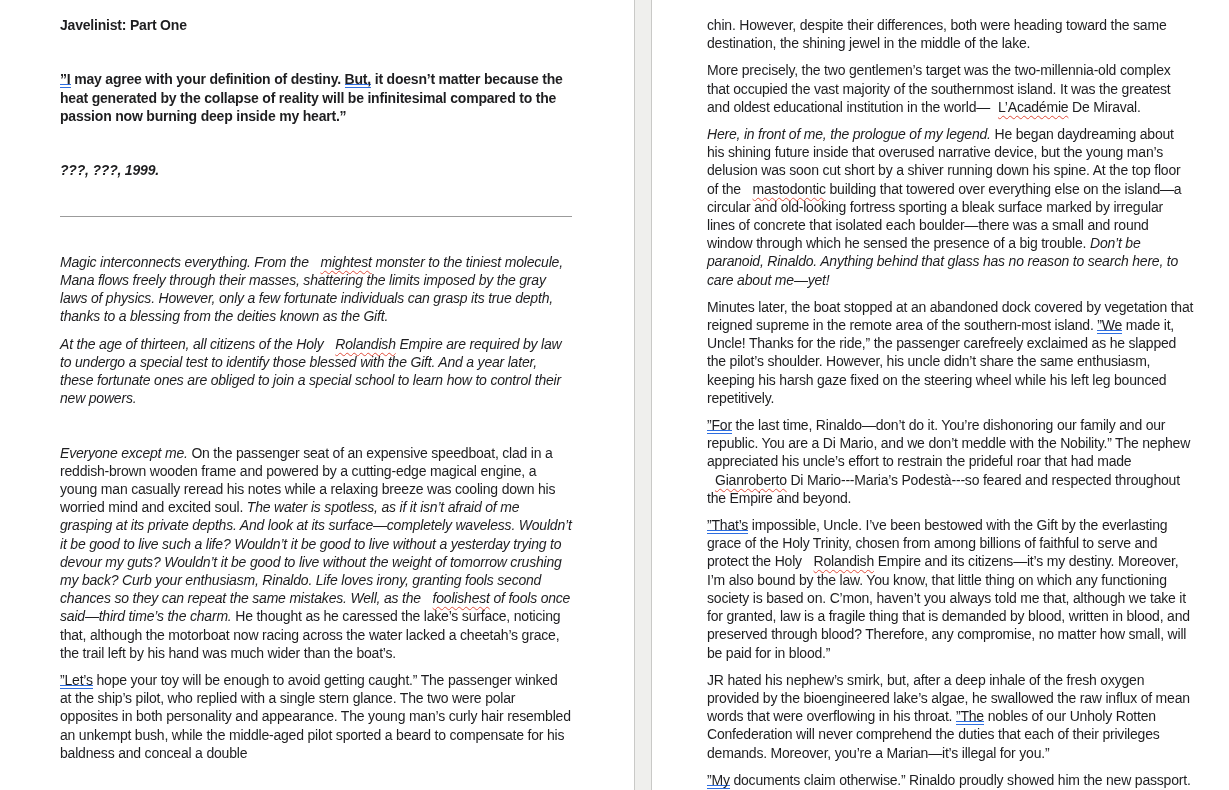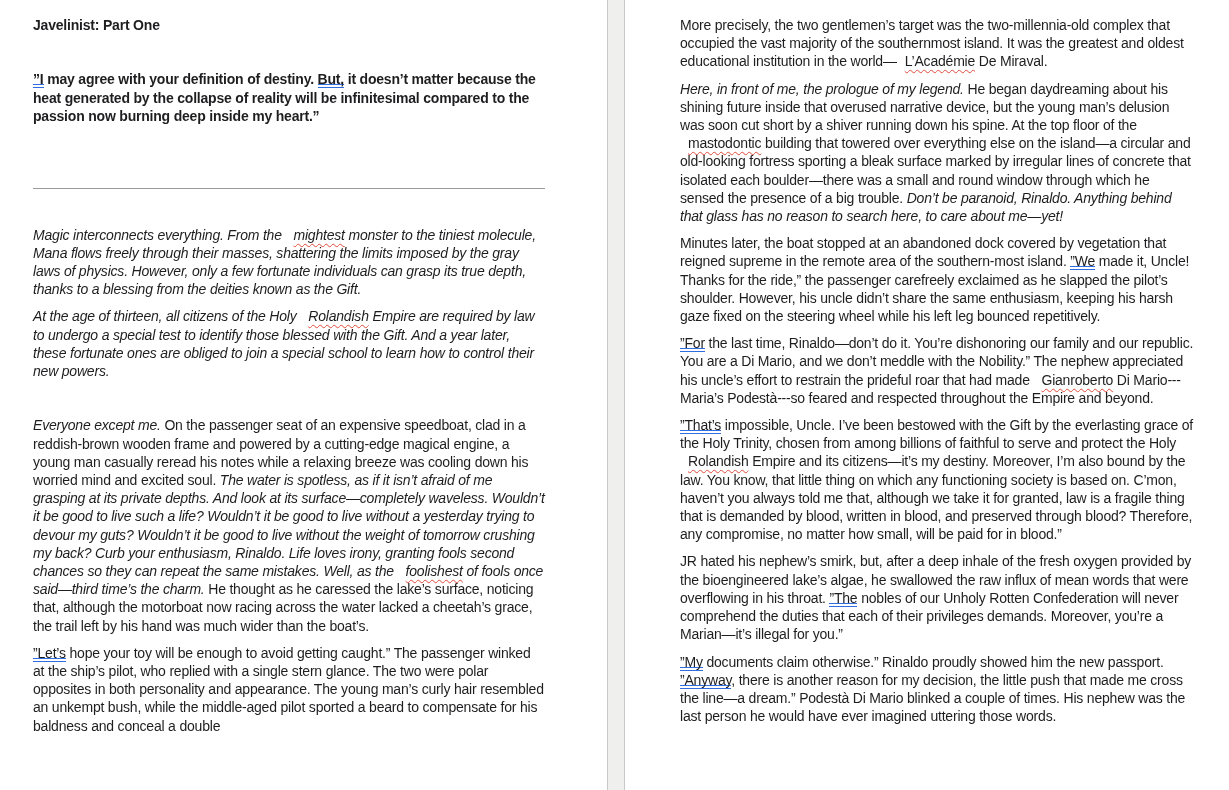--- a/index.html
+++ b/index.html
@@ -13,21 +13,21 @@
     background: #ffffff;
     font-family: "Liberation Sans", sans-serif;
     color: var(--text-color, #1e1e20);
   }
 
   .page {
     background: #ffffff;
     height: 100%;
     overflow: hidden;
   }
-  .page-left  { width: 608px; padding: 16px 62px 0 33px; border-right: 1px solid var(--edge-color, #c9c9c7); }
+  .page-left  { width: 608px; padding: 16px 62px 0 33px; border-right: 1px solid var(--edge-color, #c9c9c7); margin-left: 27px; }
   .gutter     { width: 17px; height: 100%; background: var(--gutter-color, #efefed); border-right: 1px solid var(--edge-color, #c9c9c7); flex: 0 0 auto; }
   .page-right { flex: 1; padding: 16px 35px 0 55px; }
 
   .para {
     margin: 0 0 9px 0;
     font-size: 14px;
     line-height: 18.2px;
     letter-spacing: -0.2px;
     font-weight: 400;
     white-space: pre-wrap;
@@ -65,31 +65,33 @@
 </style>
 </head>
 <body>
 
 <div class="workspace">
   <div class="page page-left">
       <p class="para heading"><span class="bd">Javelinist: Part One</span></p>
       <p class="para spacer"></p>
       <p class="para"><span class="bd u-blue">”I</span><span class="bd"> may agree with your definition of destiny. </span><span class="bd u-blue">But,</span><span class="bd"> it doesn’t matter because the heat generated by the collapse of reality will be infinitesimal compared to the passion now burning deep inside my heart.”</span></p>
       <p class="para spacer"></p>
+      <p class="para"><span class="bd it">???, ???, 1999.</span></p>
       <p class="para spacer"></p>
       <hr class="doc-hr">
       <p class="para spacer"></p>
       <p class="para"><span class="it">Magic interconnects everything. From the </span><span class="it u-red">mightest</span><span class="it"> monster to the tiniest molecule, Mana flows freely through their masses, shattering the limits imposed by the gray laws of physics. However, only a few fortunate individuals can grasp its true depth, thanks to a blessing from the deities known as the Gift.</span></p>
       <p class="para"><span class="it">At the age of thirteen, all citizens of the Holy </span><span class="it u-red">Rolandish</span><span class="it"> Empire are required by law to undergo a special test to identify those blessed with the Gift. And a year later, these fortunate ones are obliged to join a special school to learn how to control their new powers.</span></p>
       <p class="para spacer"></p>
       <p class="para"><span class="it">Everyone except me.</span><span> On the passenger seat of an expensive speedboat, clad in a reddish-brown wooden frame and powered by a cutting-edge magical engine, a young man casually reread his notes while a relaxing breeze was cooling down his worried mind and excited soul. </span><span class="it">The water is spotless, as if it isn’t afraid of me grasping at its private depths. And look at its surface—completely waveless. Wouldn’t it be good to live such a life? Wouldn’t it be good to live without a yesterday trying to devour my guts? Wouldn’t it be good to live without the weight of tomorrow crushing my back? Curb your enthusiasm, Rinaldo. Life loves irony, granting fools second chances so they can repeat the same mistakes. Well, as the </span><span class="it u-red">foolishest</span><span class="it"> of fools once said—third time’s the charm.</span><span> He thought as he caressed the lake’s surface, noticing that, although the motorboat now racing across the water lacked a cheetah’s grace, the trail left by his hand was much wider than the boat’s.</span></p>
       <p class="para"><span class="u-blue">”Let’s</span><span> hope your toy will be enough to avoid getting caught.” The passenger winked at the ship’s pilot, who replied with a single stern glance. The two were polar opposites in both personality and appearance. The young man’s curly hair resembled an unkempt bush, while the middle-aged pilot sported a beard to compensate for his baldness and conceal a double</span></p>
     </div>
   <div class="gutter"></div>
   <div class="page page-right">
+      <p class="para"><span>chin. However, despite their differences, both were heading toward the same destination, the shining jewel in the middle of the lake.</span></p>
       <p class="para"><span>More precisely, the two gentlemen’s target was the two-millennia-old complex that occupied the vast majority of the southernmost island. It was the greatest and oldest educational institution in the world—</span><span class="u-red">L’Académie</span><span> De Miraval.</span></p>
       <p class="para"><span class="it">Here, in front of me, the prologue of my legend.</span><span> He began daydreaming about his shining future inside that overused narrative device, but the young man’s delusion was soon cut short by a shiver running down his spine. At the top floor of the </span><span class="u-red">mastodontic</span><span> building that towered over everything else on the island—a circular and old-looking fortress sporting a bleak surface marked by irregular lines of concrete that isolated each boulder—there was a small and round window through which he sensed the presence of a big trouble. </span><span class="it">Don’t be paranoid, Rinaldo. Anything behind that glass has no reason to search here, to care about me—yet!</span></p>
       <p class="para"><span>Minutes later, the boat stopped at an abandoned dock covered by vegetation that reigned supreme in the remote area of the southern-most island. </span><span class="u-blue">”We</span><span> made it, Uncle! Thanks for the ride,” the passenger carefreely exclaimed as he slapped the pilot’s shoulder. However, his uncle didn’t share the same enthusiasm, keeping his harsh gaze fixed on the steering wheel while his left leg bounced repetitively.</span></p>
       <p class="para"><span class="u-blue">”For</span><span> the last time, Rinaldo—don’t do it. You’re dishonoring our family and our republic. You are a Di Mario, and we don’t meddle with the Nobility.” The nephew appreciated his uncle’s effort to restrain the prideful roar that had made </span><span class="u-red">Gianroberto</span><span> Di Mario---Maria’s Podestà---so feared and respected throughout the Empire and beyond.</span></p>
       <p class="para"><span class="u-blue">”That’s</span><span> impossible, Uncle. I’ve been bestowed with the Gift by the everlasting grace of the Holy Trinity, chosen from among billions of faithful to serve and protect the Holy </span><span class="u-red">Rolandish</span><span> Empire and its citizens—it’s my destiny. Moreover, I’m also bound by the law. You know, that little thing on which any functioning society is based on. C’mon, haven’t you always told me that, although we take it for granted, law is a fragile thing that is demanded by blood, written in blood, and preserved through blood? Therefore, any compromise, no matter how small, will be paid for in blood.”</span></p>
       <p class="para"><span>JR hated his nephew’s smirk, but, after a deep inhale of the fresh oxygen provided by the bioengineered lake’s algae, he swallowed the raw influx of mean words that were overflowing in his throat. </span><span class="u-blue">”The</span><span> nobles of our Unholy Rotten Confederation will never comprehend the duties that each of their privileges demands. Moreover, you’re a Marian—it’s illegal for you.”</span></p>
       <p class="para"><span class="u-blue">”My</span><span> documents claim otherwise.” Rinaldo proudly showed him the new passport. </span><span class="u-blue">”Anyway</span><span>, there is another reason for my decision, the little push that made me cross the line—a dream.” Podestà Di Mario blinked a couple of times. His nephew was the last person he would have ever imagined uttering those words. </span></p>
     </div>
 </div>
 

